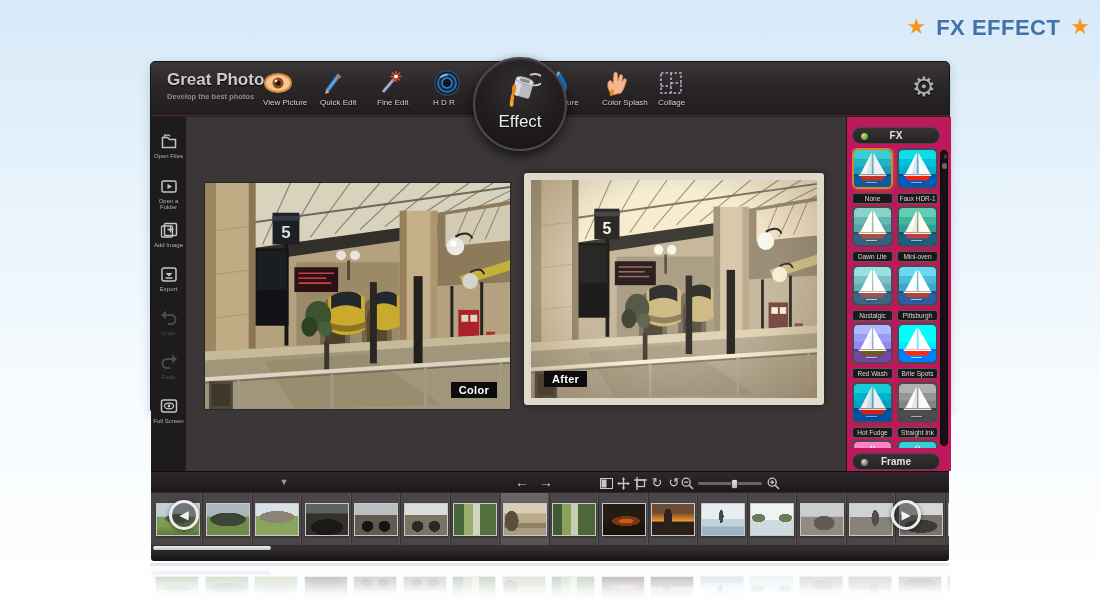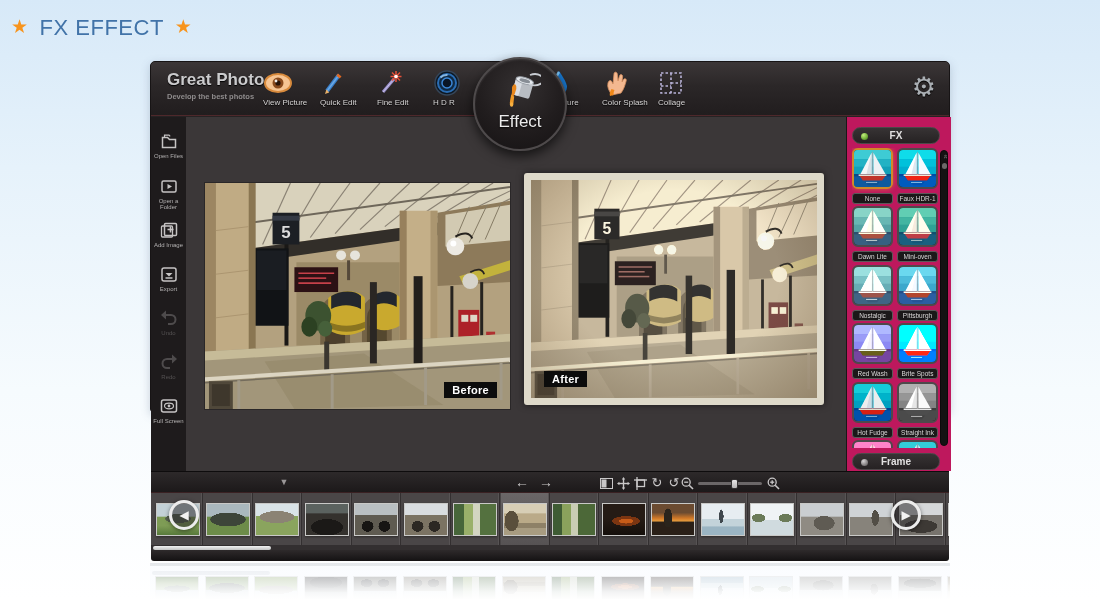--- a/index.html
+++ b/index.html
@@ -1,22 +1,22 @@
 <!DOCTYPE html>
 <html><head>
 <meta charset="utf-8">
 <style>
   html,body{margin:0;padding:0;background:#fff;}
   *{box-sizing:border-box;}
   .stage{position:relative;width:1100px;height:600px;overflow:hidden;
     background:linear-gradient(180deg,#d7e9f8 0%,#e6f2fb 28%,#f6fbfe 65%,#ffffff 100%);
     font-family:"Liberation Sans",sans-serif;}
   
-  .page-title{position:absolute;top:15px;left:0;right:0;text-align:left;
-    font-size:22px;font-weight:normal;color:#4173a8;letter-spacing:.5px;}
+  .page-title{position:absolute;top:15px;left:6px;right:0;text-align:right;
+    font-size:22px;font-weight:bold;color:#4173a8;letter-spacing:.5px;}
   .page-title .star{color:#f7941d;font-size:19px;margin:0 11px;vertical-align:2px;}
   
   .window{position:absolute;left:150px;top:61px;width:800px;height:351px;
     background:#262223;border-radius:5px 5px 3px 3px;border:1px solid #171415;
     box-shadow:0 3px 10px rgba(90,110,140,.3);}
   
   .toolbar{position:absolute;left:0;top:0;width:798px;height:54px;
     background:linear-gradient(180deg,#3b3637 0%,#2b2728 45%,#211d1e 100%);
     border-bottom:1px solid #4e282b;border-radius:4px 4px 0 0;z-index:4;}
   .logo{position:absolute;left:16px;top:8px;}
@@ -406,21 +406,21 @@
             </svg></span>
           <span class="side-label">Full Screen</span>
         </div>
       </div>
 
     <div class="canvas">
       <div class="before-wrap">
         <svg class="scene" viewBox="0 0 307 228" preserveAspectRatio="none">
             <use href="#station"></use>
           </svg>
-        <div class="img-label before">Before</div>
+        <div class="img-label before">Color</div>
       </div>
       <div class="after-wrap">
         <svg class="scene" id="after-scene" viewBox="0 0 307 228" preserveAspectRatio="none" style="filter: sepia(0.55) saturate(0.72) brightness(1.05) contrast(0.93);">
             <use href="#station"></use>
           </svg>
         <div class="after-vignette"></div>
         <div class="img-label after">After</div>
       </div>
     </div>
 

